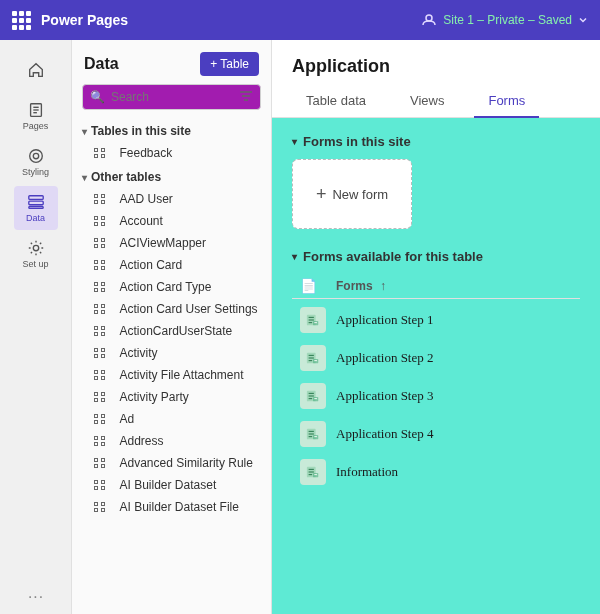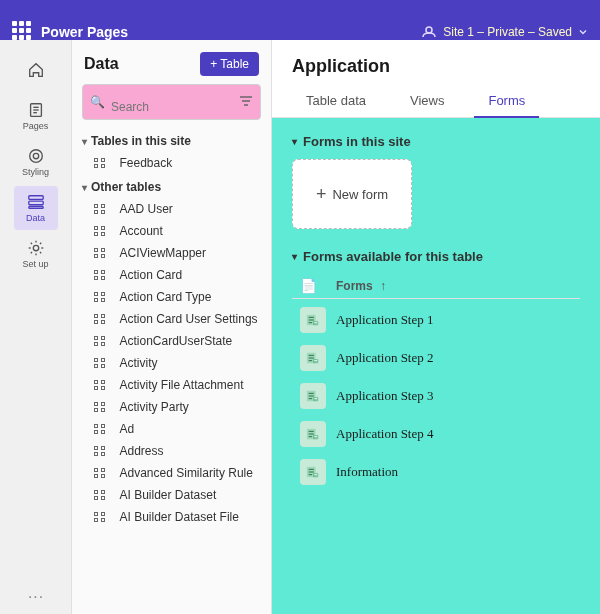--- a/index.html
+++ b/index.html
@@ -4,29 +4,29 @@
   <style>
     * { box-sizing: border-box; margin: 0; padding: 0; }
     body { font-family: 'Segoe UI', sans-serif; font-size: 13px; background: #f5f5f5; width: 600px; height: 614px; overflow: hidden; display: flex; flex-direction: column; }
 
     
     .top-bar {
       background: #4b3ec0;
       color: white;
       height: 40px;
       display: flex;
-      align-items: flex-end;
+      align-items: center;
       padding: 0 12px;
       gap: 10px;
       flex-shrink: 0;
     }
     .top-bar-dots { display: grid; grid-template-columns: repeat(3,5px); gap: 2px; }
     .top-bar-dot { width: 5px; height: 5px; background: white; border-radius: 1px; }
     .top-bar-title { font-size: 14px; font-weight: 600; color: white; }
-    .top-bar-right { margin-left: auto; font-size: 12px; color: #fef9c3; display: flex; align-items: center; gap: 6px; }
+    .top-bar-right { margin-left: auto; font-size: 12px; color: #86efac; display: flex; align-items: center; gap: 6px; }
 
     
     .main-layout {
       display: flex;
       flex: 1;
       overflow: hidden;
     }
 
     
     .icon-sidebar {
@@ -93,23 +93,23 @@
     .search-bar {
       margin: 0 10px 8px 10px;
       position: relative;
       display: flex;
       align-items: center;
     }
     .search-bar input {
       width: 100%;
       border: 1px solid #d0d0d0;
       border-radius: 4px;
-      padding: 15px 28px 5px 28px;
+      padding: 5px 28px 5px 28px;
       font-size: 12px;
-      background: #f9a8d4;
+      background: #a21caf;
       outline: none;
     }
     .search-icon-pos { position: absolute; left: 8px; color: #888; font-size: 12px; }
     .filter-icon-pos { position: absolute; right: 8px; color: #888; font-size: 12px; cursor: pointer; }
     .tables-list { flex: 1; overflow-y: auto; padding-bottom: 8px; }
     .section-header {
       display: flex;
       align-items: center;
       gap: 4px;
       padding: 6px 10px 4px 10px;

